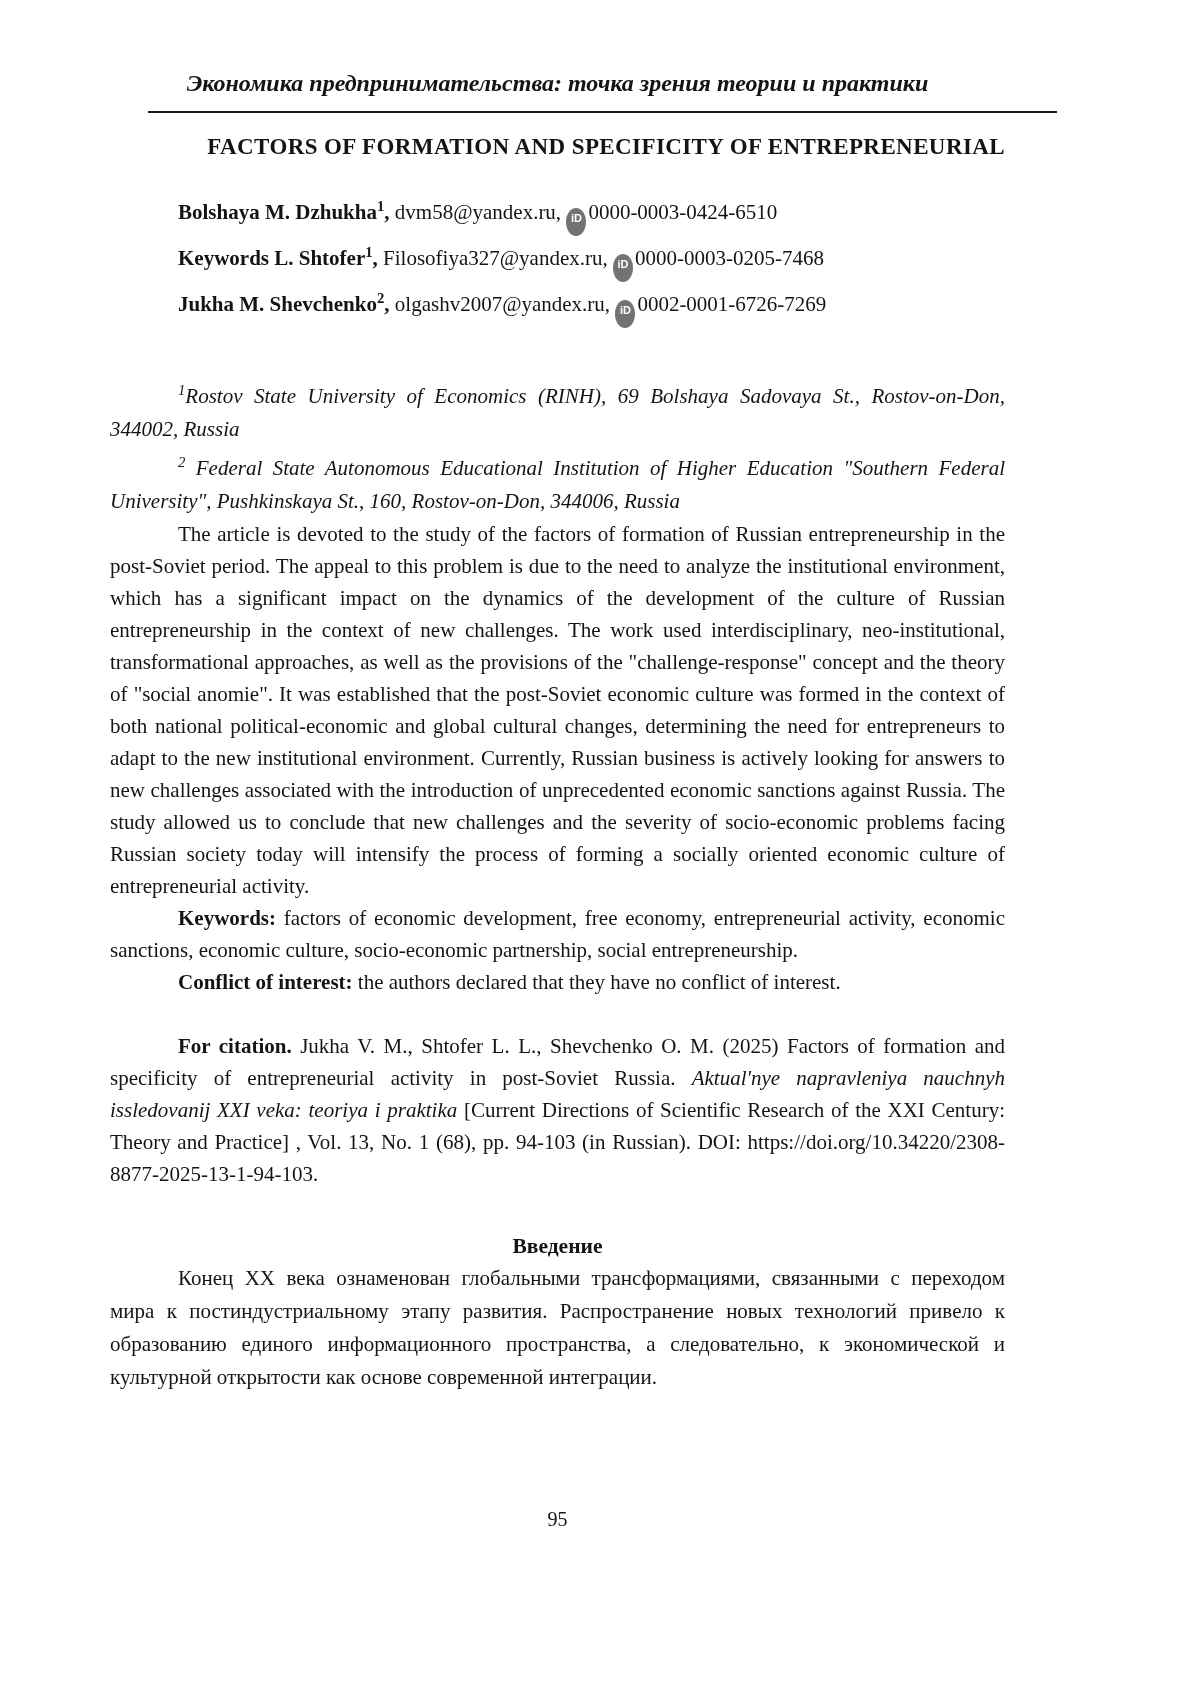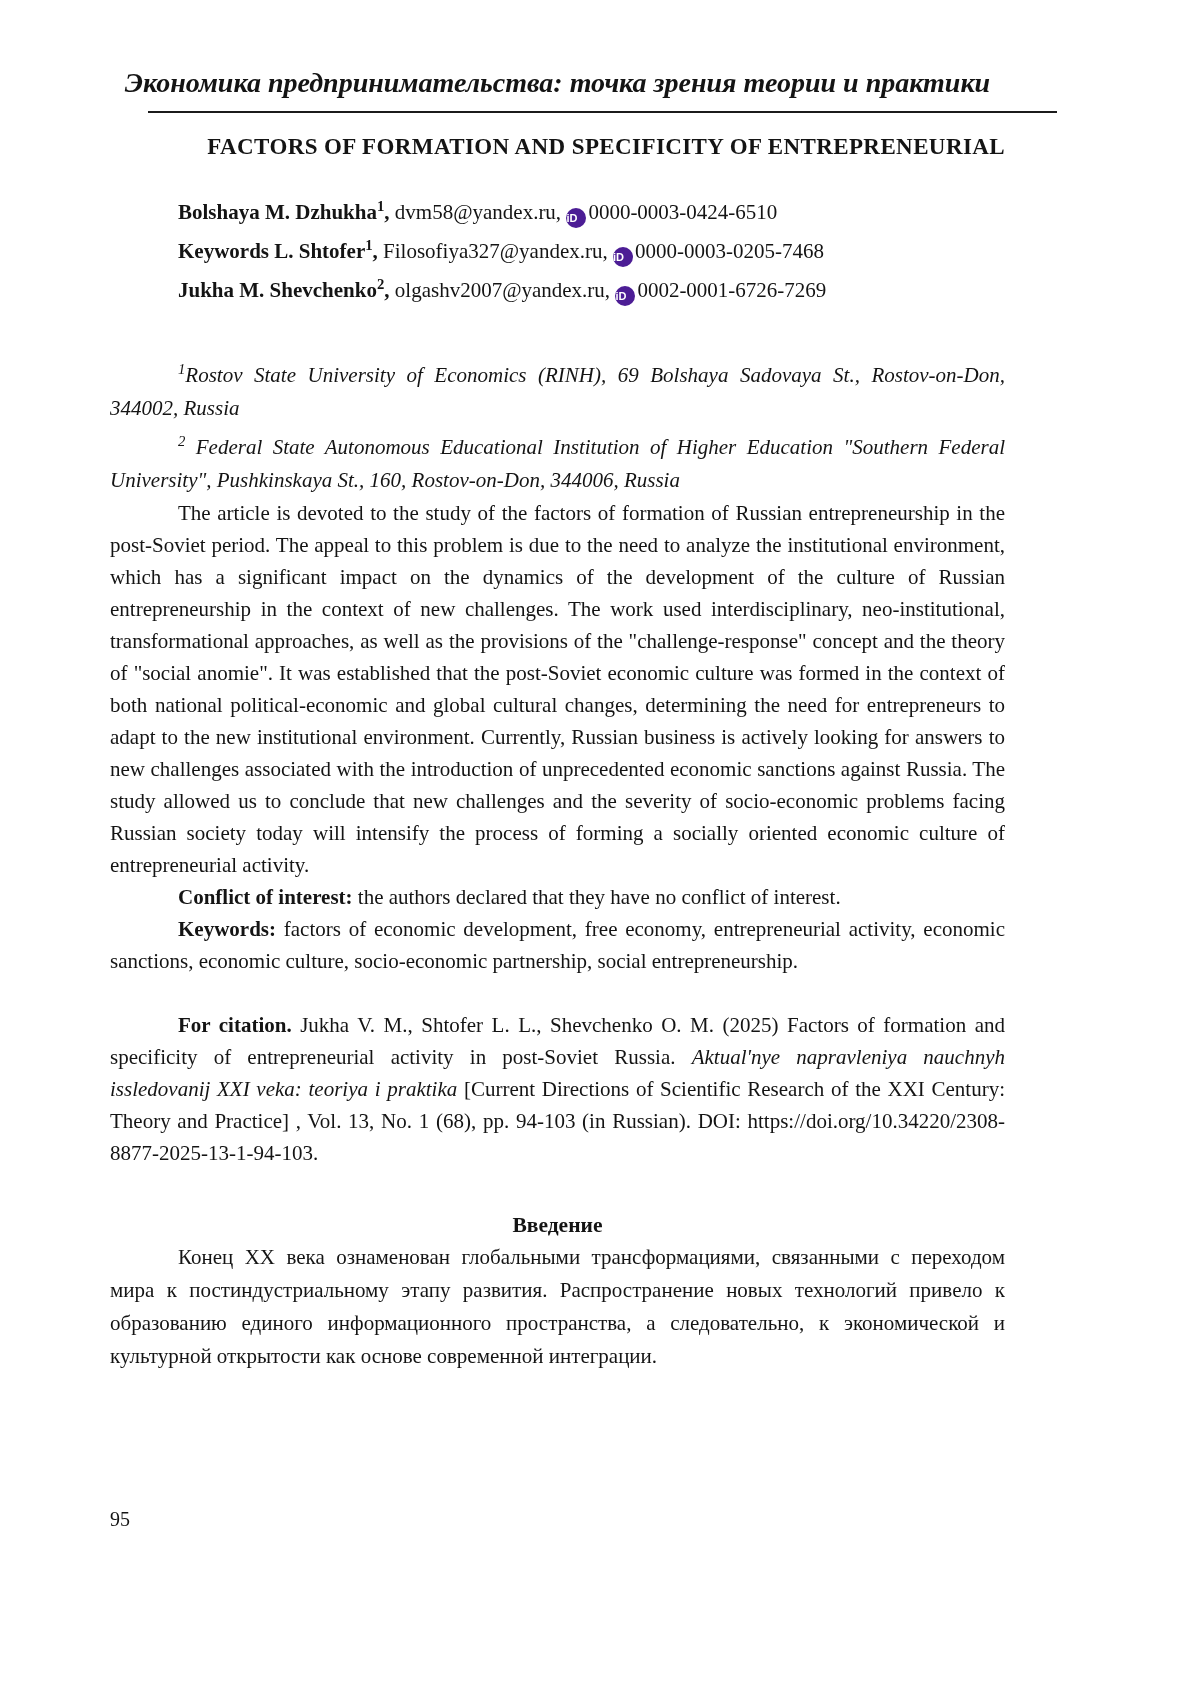--- a/index.html
+++ b/index.html
@@ -13,21 +13,21 @@
     color: #141414;
     font-family: "Liberation Serif", serif;
     font-size: 21px;
     line-height: 32px;
     padding: 68px 195px 0 110px;
     overflow: hidden;
   }
 
   .journal-title {
     text-align: center;
-    font-size: 28px;
+    font-size: 24px;
     line-height: 30px;
     font-weight: bold;
     font-style: italic;
     white-space: nowrap;
   }
 
   .head-rule {
     height: 2px;
     background: #1b1b1b;
     margin: 13px 0 0 38px;
@@ -42,25 +42,25 @@
     font-weight: bold;
     letter-spacing: 0.4px;
   }
 
   .authors { margin: 26px 0 0 0; padding-left: 68px; }
   .author-line { margin: 0; line-height: 33px; }
 
   .orcid-badge {
     display: inline-block;
     width: 20px;
-    height: 20px;
+    height: 28px;
     border-radius: 50%;
-    background: #4c1d95;
+    background: #737373;
     color: #ffffff;
-    text-align: left;
+    text-align: center;
     font-family: "Liberation Sans", sans-serif;
     font-size: 11px;
     font-weight: bold;
     line-height: 20px;
     vertical-align: -3px;
     margin-right: 2px;
   }
 
   .affiliations { margin-top: 46px; }
   .affiliation {
@@ -87,20 +87,21 @@
 
   .citation { margin-top: 32px; }
   .introduction-heading { margin-top: 40px; }
   .intro-par { line-height: 33px; }
 
   .page-number {
     position: absolute;
     top: 1503px;
     left: 110px;
     width: 895px;
+    text-align: center;
     font-size: 20px;
   }
 
   sup { font-size: 70%; }
 </style>
 </head>
 <body>
 
 <div class="page">
 
@@ -136,23 +137,23 @@
   </section>
 
   <section class="affiliations">
     <p class="affiliation"><sup>1</sup><span>Rostov State University of Economics (RINH), 69 Bolshaya Sadovaya St., Rostov-on-Don, 344002, Russia</span></p>
     <p class="affiliation"><sup>2</sup><span> Federal State Autonomous Educational Institution of Higher Education "Southern Federal University", Pushkinskaya St., 160, Rostov-on-Don, 344006, Russia</span></p>
   </section>
 
 
   <p class="body-par">The article is devoted to the study of the factors of formation of Russian entrepreneurship in the post-Soviet period. The appeal to this problem is due to the need to analyze the institutional environment, which has a significant impact on the dynamics of the development of the culture of Russian entrepreneurship in the context of new challenges. The work used interdisciplinary, neo-institutional, transformational approaches, as well as the provisions of the "challenge-response" concept and the theory of "social anomie". It was established that the post-Soviet economic culture was formed in the context of both national political-economic and global cultural changes, determining the need for entrepreneurs to adapt to the new institutional environment. Currently, Russian business is actively looking for answers to new challenges associated with the introduction of unprecedented economic sanctions against Russia. The study allowed us to conclude that new challenges and the severity of socio-economic problems facing Russian society today will intensify the process of forming a socially oriented economic culture of entrepreneurial activity.</p>
 
+  <p class="body-par"><b>Keywords:</b><span> factors of economic development, free economy, entrepreneurial activity, economic sanctions, economic culture, socio-economic partnership, social entrepreneurship.</span></p>
+
   <p class="body-par"><b>Conflict of interest:</b><span> the authors declared that they have no conflict of interest.</span></p>
-
-  <p class="body-par"><b>Keywords:</b><span> factors of economic development, free economy, entrepreneurial activity, economic sanctions, economic culture, socio-economic partnership, social entrepreneurship.</span></p>
 
   <p class="body-par citation"><b>For citation.</b><span> Jukha V. M., Shtofer L. L., Shevchenko O. M. (2025) Factors of formation and specificity of entrepreneurial activity in post-Soviet Russia. </span><i>Aktual'nye napravleniya nauchnyh issledovanij XXI veka: teoriya i praktika</i><span> [Current Directions of Scientific Research of the XXI Century: Theory and Practice] , Vol. 13, No. 1 (68), pp. 94-103 (in Russian). DOI: https://doi.org/10.34220/2308-8877-2025-13-1-94-103.</span></p>
 
   <h2 class="section-heading introduction-heading">Введение</h2>
 
   <p class="body-par intro-par">Конец XX века ознаменован глобальными трансформациями, связанными с переходом мира к постиндустриальному этапу развития. Распространение новых технологий привело к образованию единого информационного пространства, а следовательно, к экономической и культурной открытости как основе современной интеграции.</p>
 
   <div class="page-number">95</div>
 
 </div>

